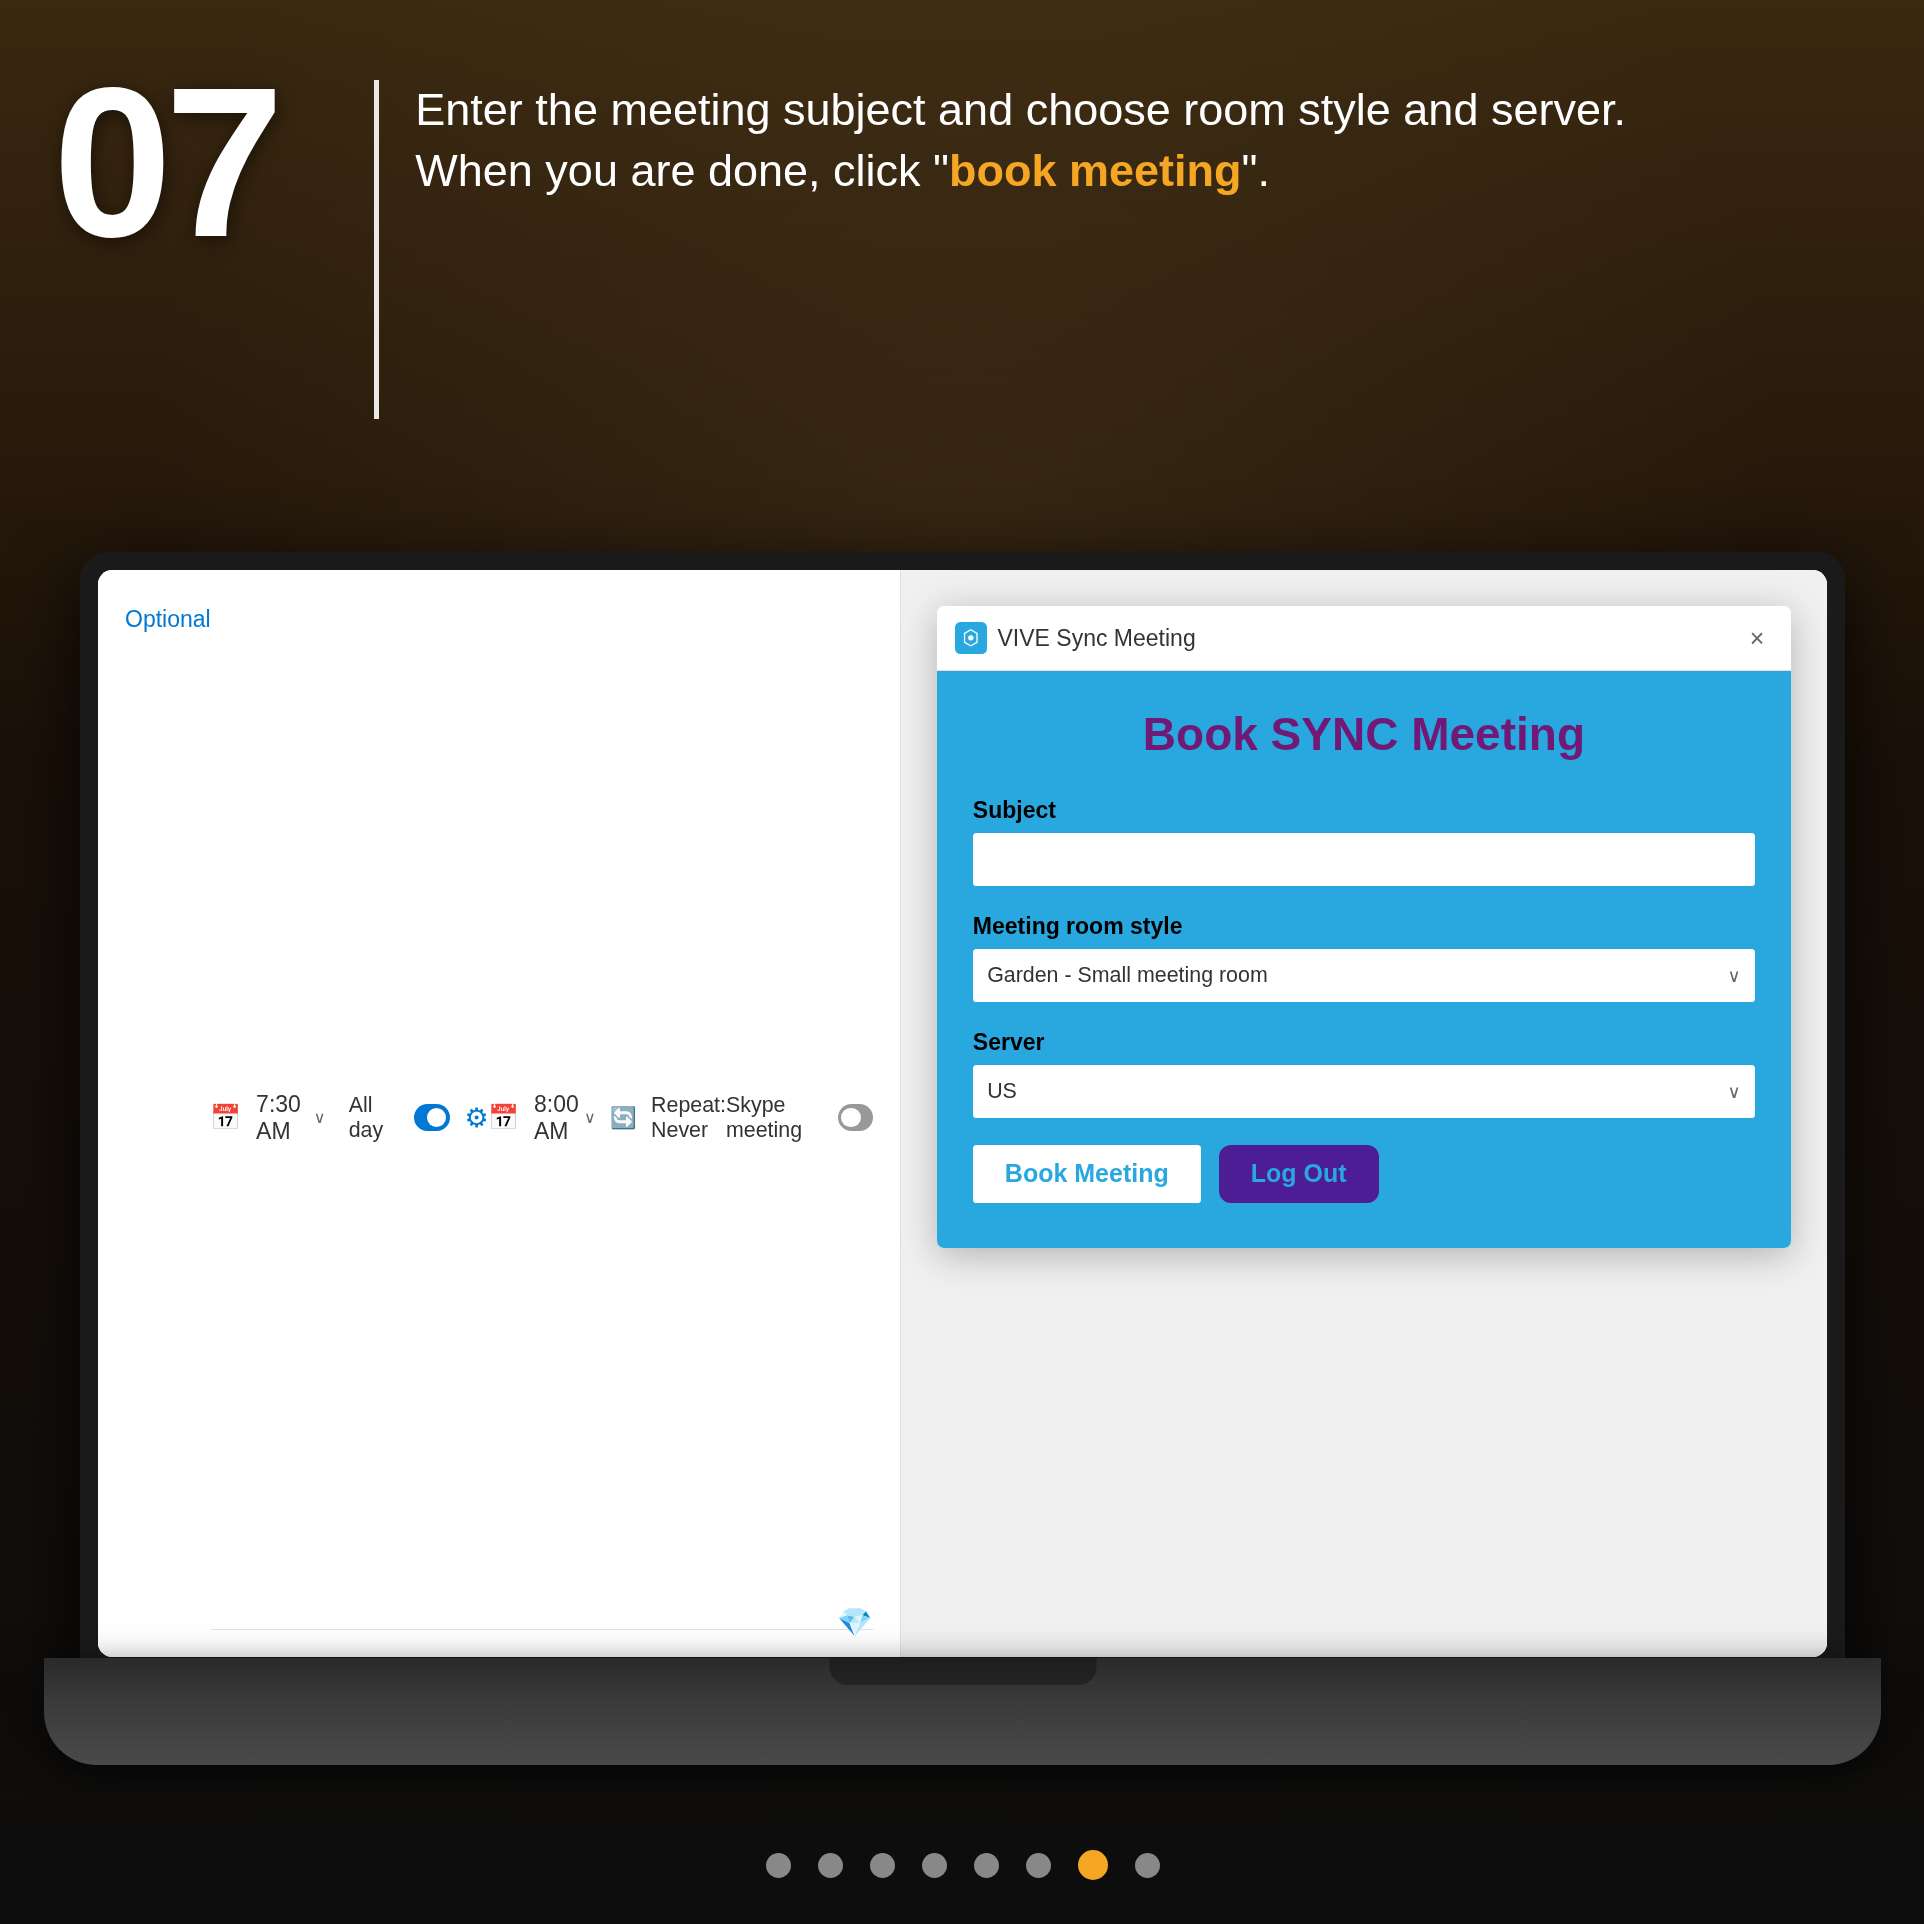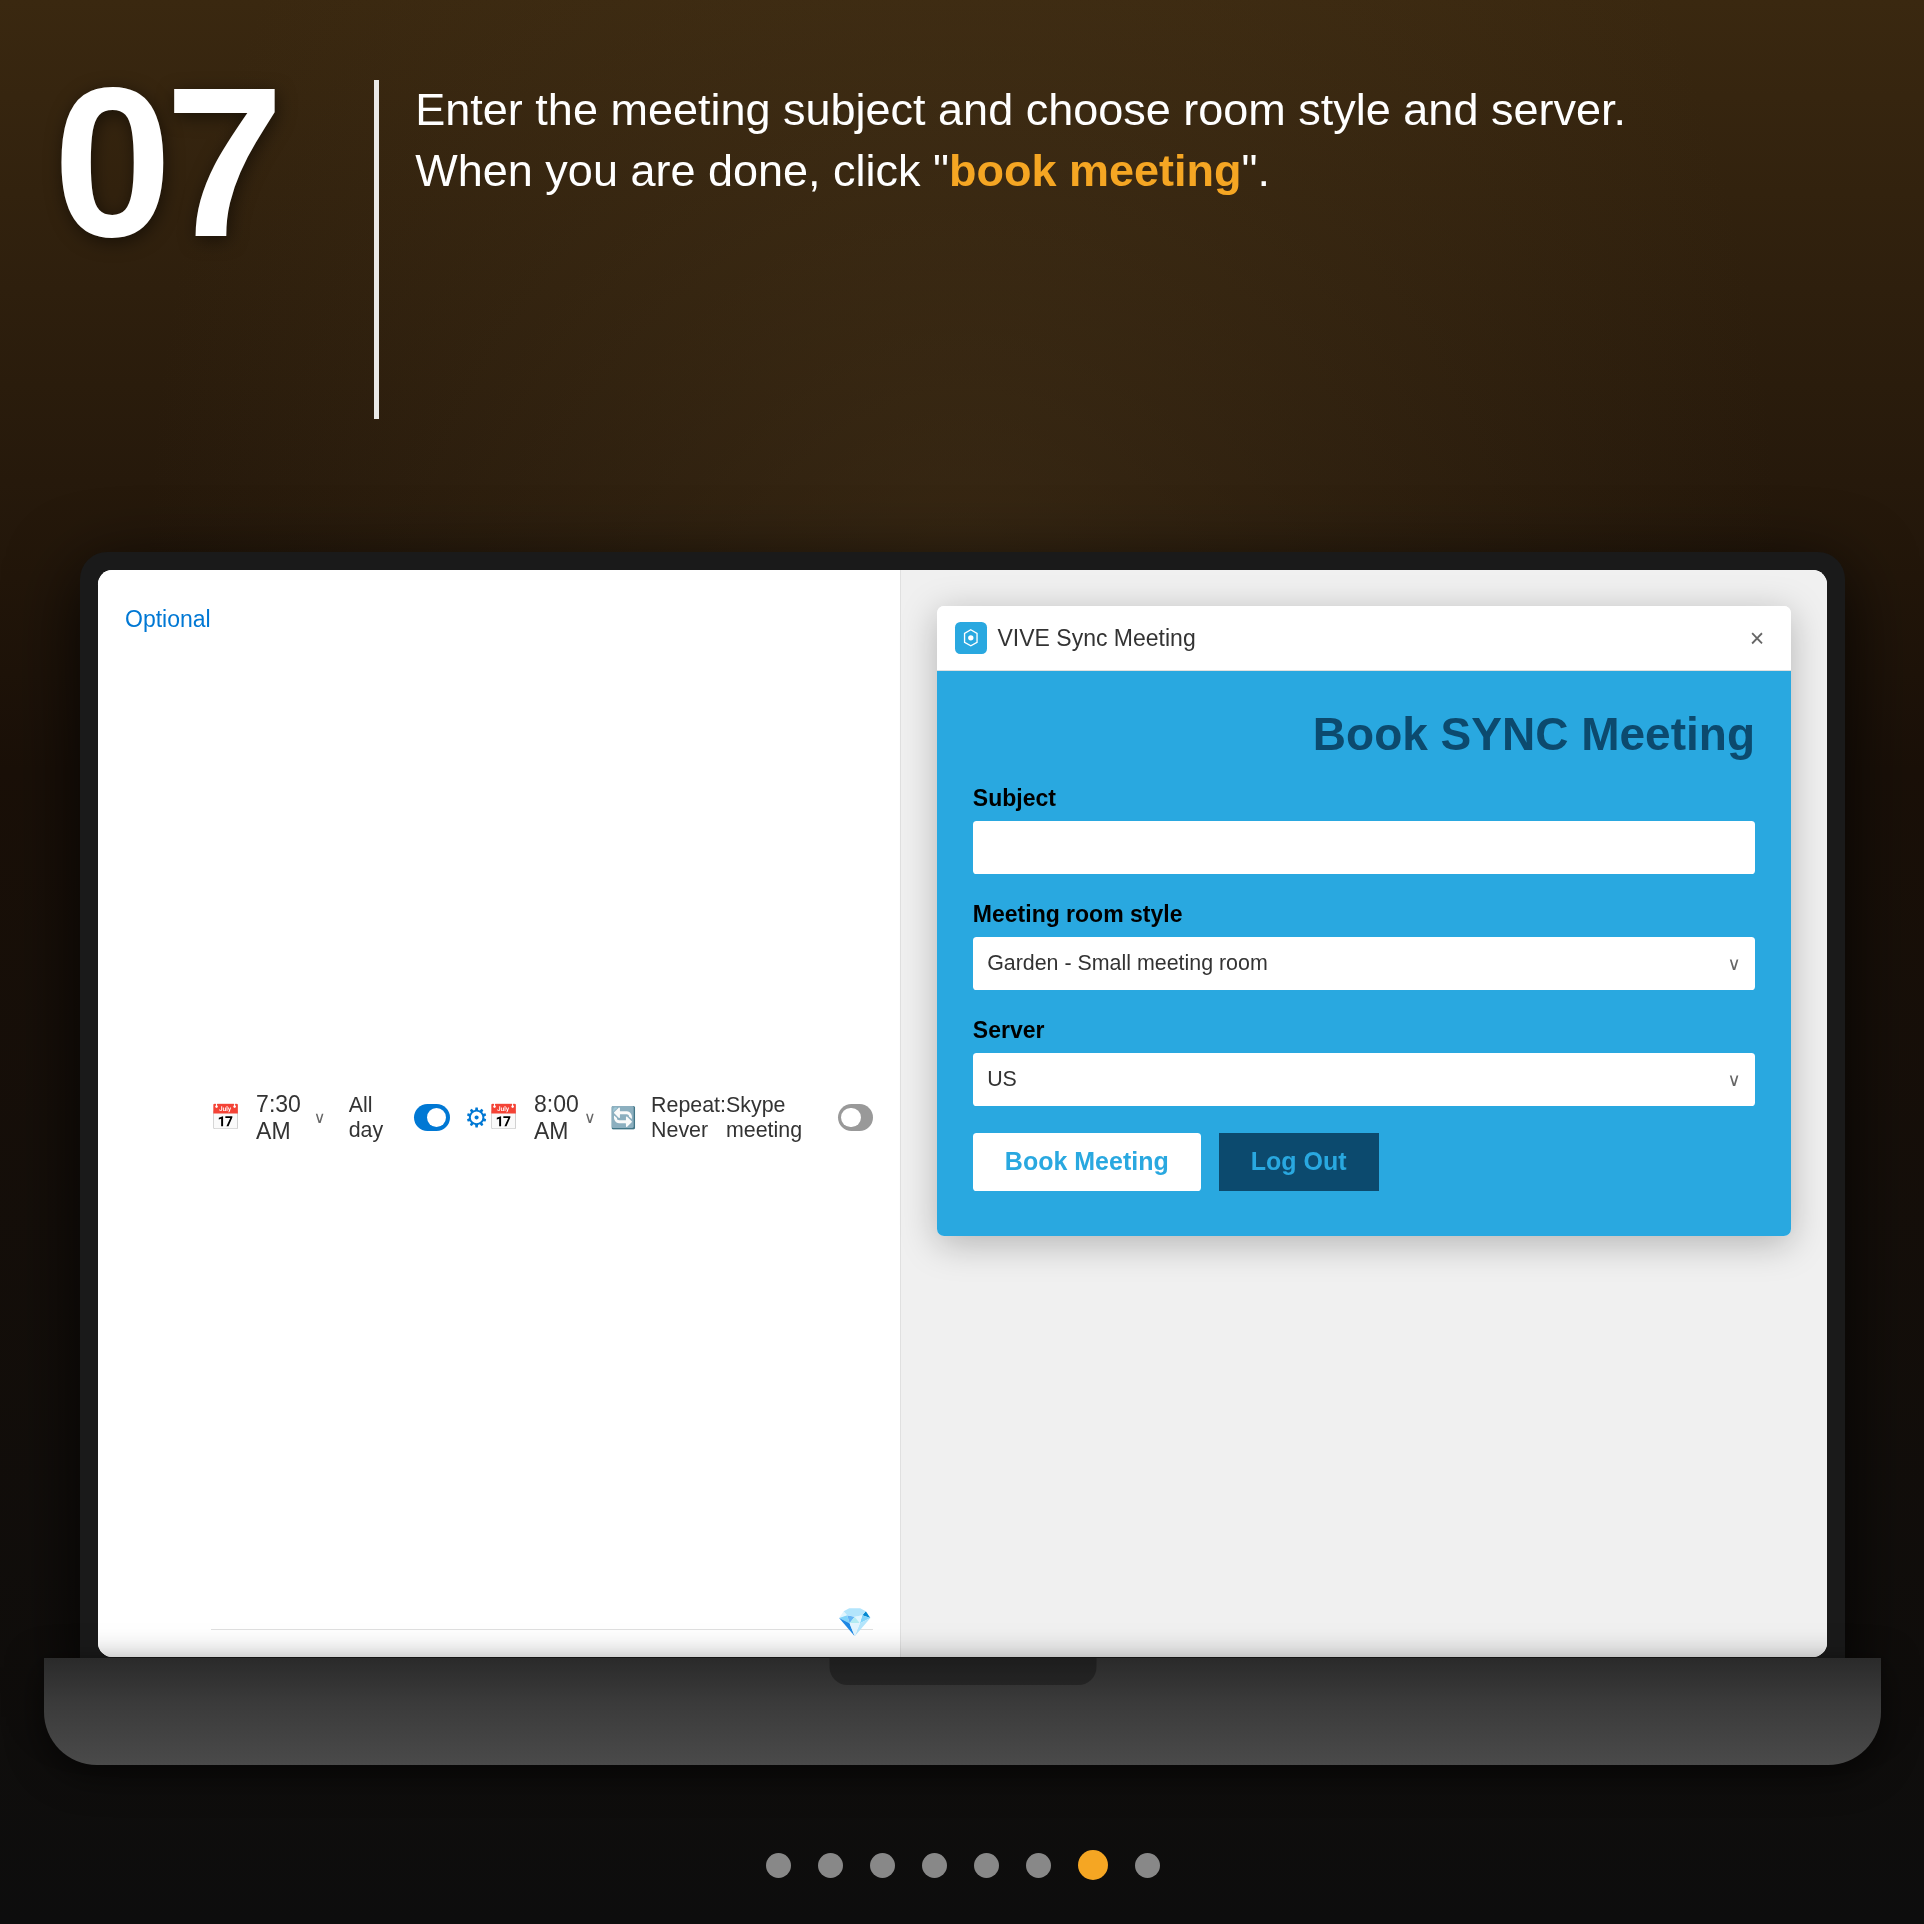--- a/index.html
+++ b/index.html
@@ -311,25 +311,25 @@
       align-items: center;
       justify-content: center;
     }
 
     .popup-body {
       background: #29a8e0;
       padding: 36px 36px 45px 36px;
     }
 
     .popup-heading {
-      color: #0c4a6e;
+      color: #701a75;
       font-size: 46px;
       font-weight: 700;
-      margin-bottom: 24px;
-      text-align: right;
+      margin-bottom: 36px;
+      text-align: center;
     }
 
     .form-group {
       margin-bottom: 27px;
     }
 
     .form-label {
       color: #000000;
       font-size: 23px;
       font-weight: 600;
@@ -378,24 +378,24 @@
       color: #29a8e0;
       border: none;
       border-radius: 3.6px;
       padding: 14.3px 32px;
       font-size: 25px;
       font-weight: 600;
       cursor: pointer;
     }
 
     .btn-logout {
-      background: #0c4a6e;
+      background: #4c1d95;
       color: #29a8e0;
       border: none;
-      border-radius: 0;
+      border-radius: 12px;
       padding: 14.3px 32px;
       font-size: 25px;
       font-weight: 600;
       cursor: pointer;
     }
 
     
     .pagination {
       position: absolute;
       bottom: 45px;

